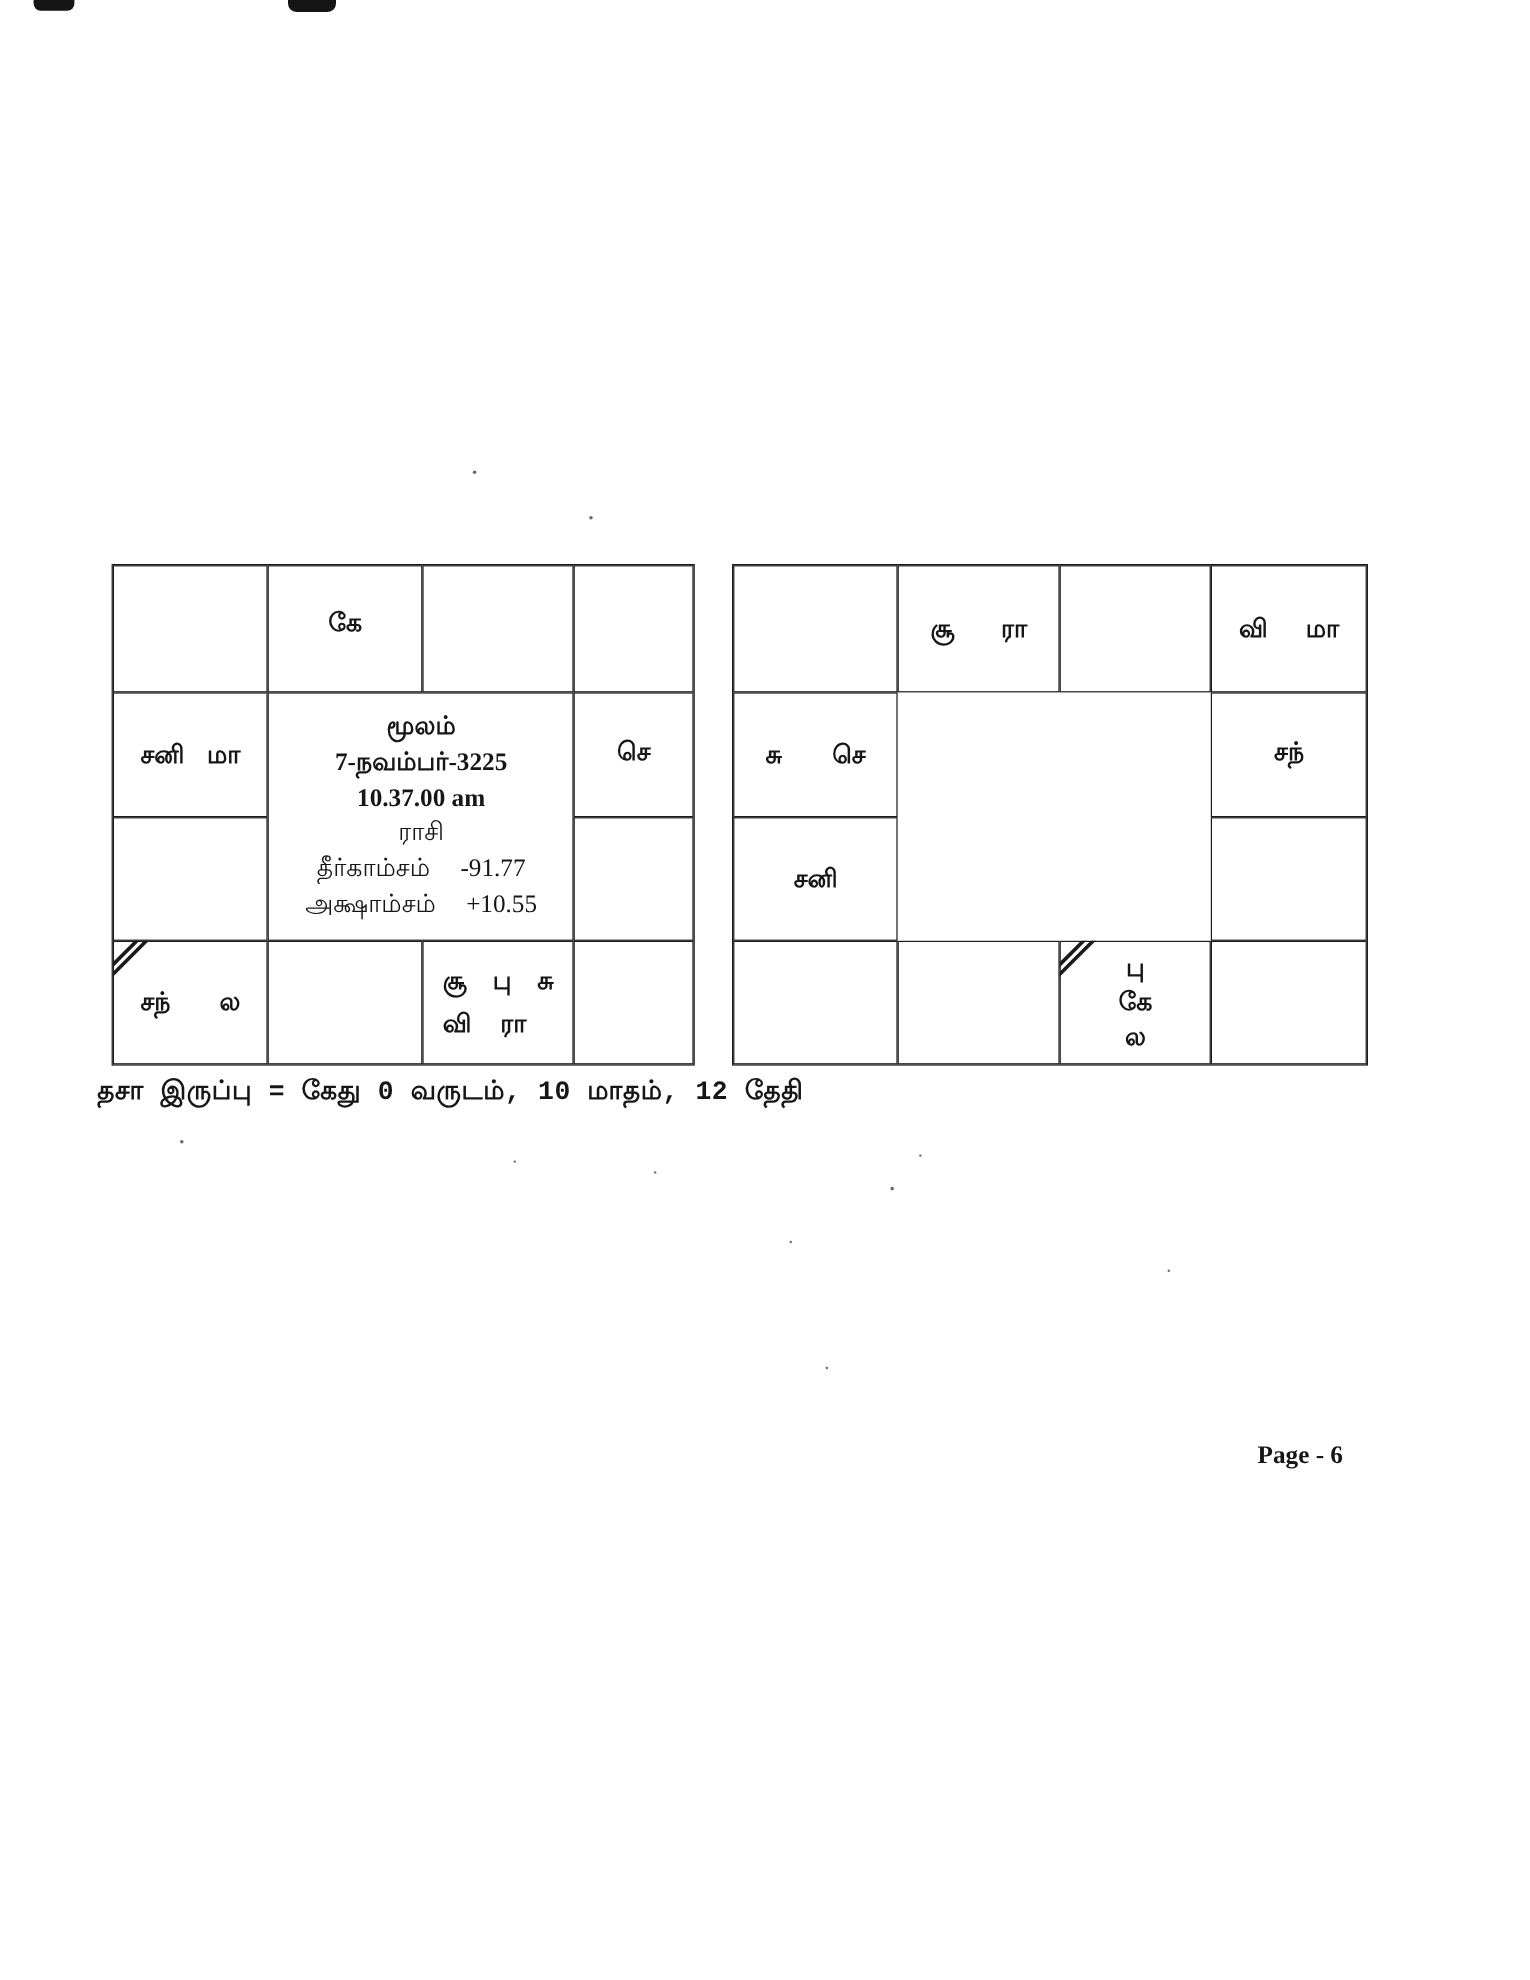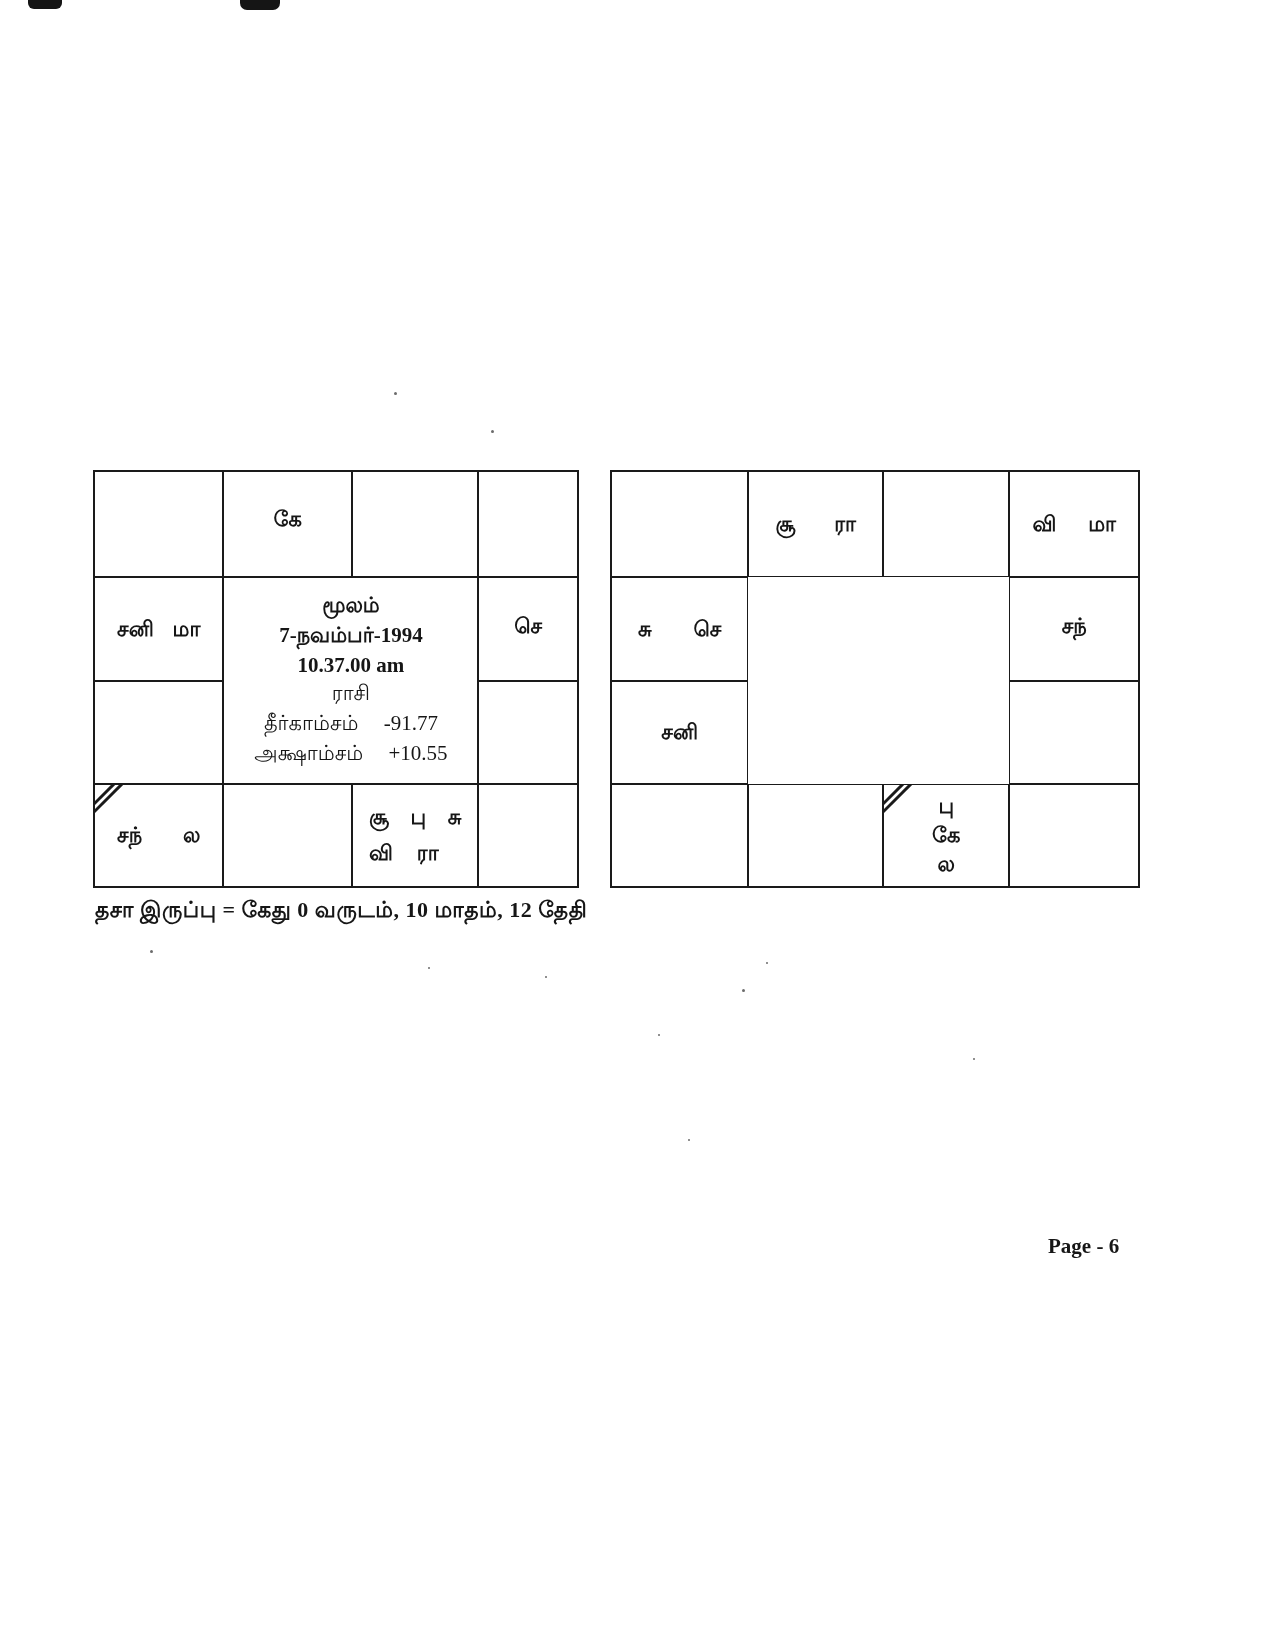--- a/index.html
+++ b/index.html
@@ -69,33 +69,33 @@
   }
   .lagna-mark {
     position:absolute;
     top:-1px; left:-1px;
     width:36px; height:36px;
     pointer-events:none;
   }
   .lagna-mark line { stroke:#1a1a1a; stroke-width:3; }
   .dasa-line {
     position:absolute;
-    left:95px; top:897px;
+    left:81px; top:897px;
     font-size:22px;
     font-weight:bold;
     letter-spacing:0.5px;
     white-space:nowrap;
+    font-family:Liberation Mono, monospace;
   }
   .page-number {
     position:absolute;
     left:1048px; top:1200px;
     font-size:21px;
     font-weight:bold;
     white-space:nowrap;
-    margin-top:34px;
   }
   .speck {
     position:absolute;
     background:#3a3a3a;
     border-radius:50%;
     opacity:0.75;
   }
   .smudge {
     position:absolute;
     background:#151515;
@@ -118,21 +118,21 @@
   <div class="cell pair" style="grid-area:2/1">
     <span>சனி</span>
     <span>மா</span>
   </div>
   <div class="cell se-cell" style="grid-area:2/4">
     <span>செ</span>
   </div>
 
   <div class="center-cell">
     <div class="center-line bold">மூலம்</div>
-    <div class="center-line bold">7-நவம்பர்-1994</div>
+    <div class="center-line bold">7-நவம்பர்-3225</div>
     <div class="center-line bold">10.37.00 am</div>
     <div class="center-line">ராசி</div>
     <div class="center-line">
       <span>தீர்காம்சம்</span>
       <span class="num-gap">-91.77</span>
     </div>
     <div class="center-line">
       <span>அக்ஷாம்சம்</span>
       <span class="num-gap">+10.55</span>
     </div>

